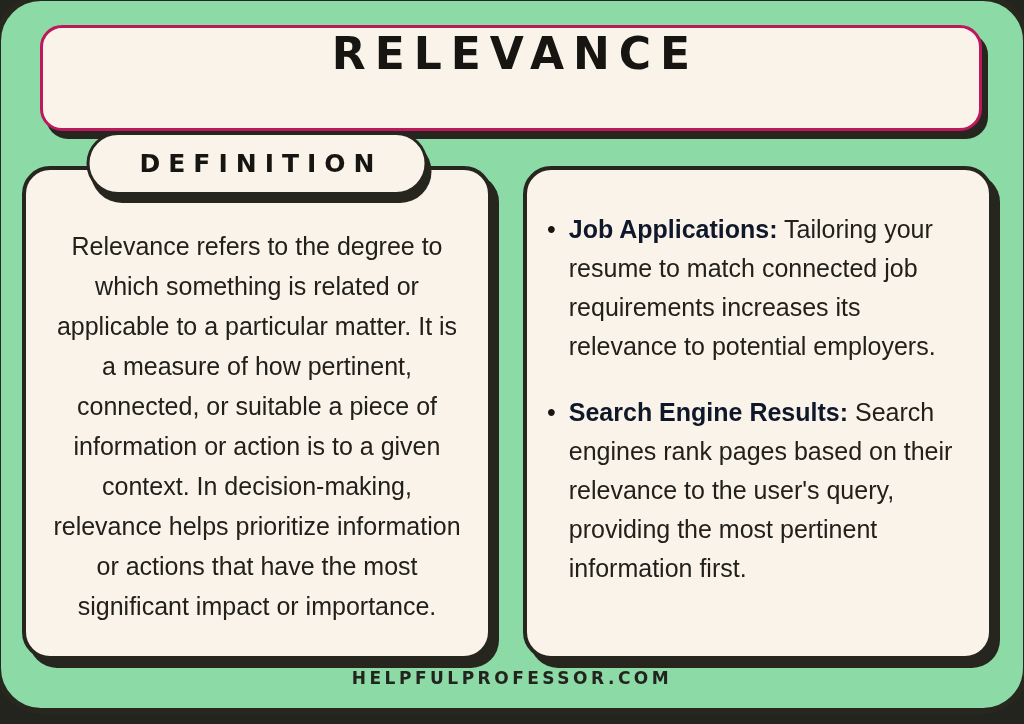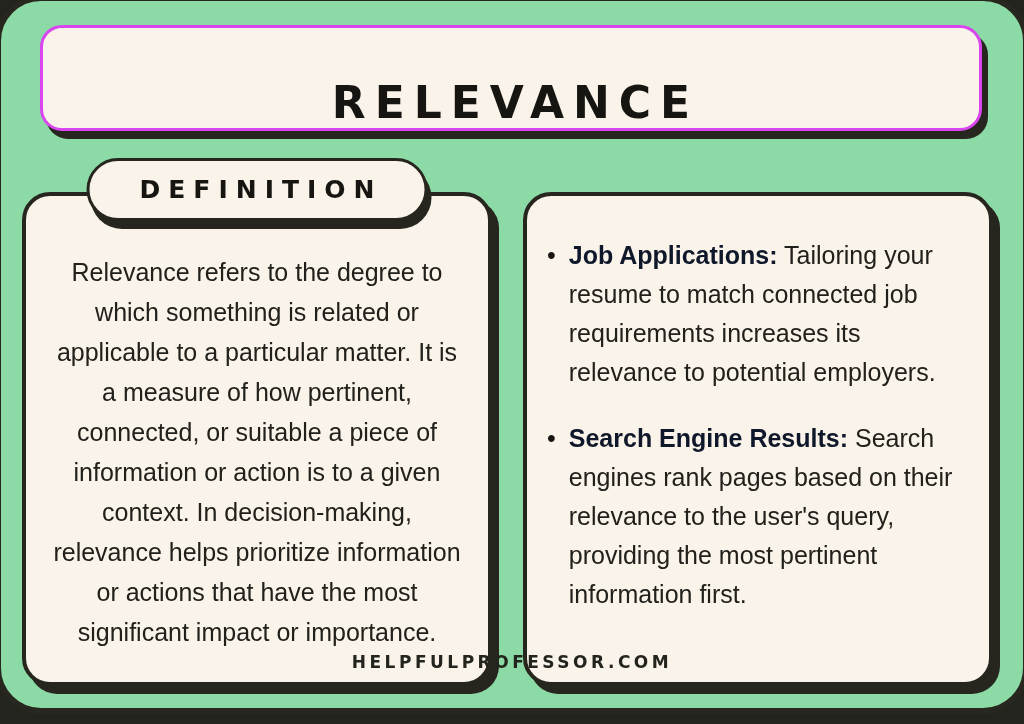--- a/index.html
+++ b/index.html
@@ -6,30 +6,30 @@
   .canvas{
     position:relative;width:1024px;height:724px;background:#23241e;
     overflow:hidden;font-family:"Liberation Sans",sans-serif;
   }
   .panel{
     position:absolute;top:-5px;left:-5px;right:-5px;bottom:10px;
     background:#8cdaa5;border:6px solid #272720;border-radius:46px;
   }
   .title-card{
     position:absolute;left:40px;top:25px;width:936px;height:100px;
-    background:#faf3e9;border:3px solid #d946ef;border-radius:22px;
+    background:#faf3e9;border:3px solid #be185d;border-radius:22px;
     box-shadow:6px 8px 0 #26261f;
-    display:flex;align-items:flex-end;justify-content:center;
+    display:flex;align-items:flex-start;justify-content:center;
   }
   .title-card h1{
     margin:0;font-family:"DejaVu Sans",sans-serif;font-weight:bold;
     font-size:44px;letter-spacing:9px;color:#161511;text-indent:9px;
   }
   .card{
-    position:absolute;top:192px;width:462px;height:486px;
+    position:absolute;top:166px;width:462px;height:486px;
     background:#faf3e9;border:4px solid #26261f;border-radius:28px;
     box-shadow:7px 8px 0 #26261f;box-sizing:content-box;
   }
   .card.left{left:22px;}
   .card.right{left:523px;}
   .pill{
     position:absolute;top:-38px;left:50%;transform:translateX(-50%);
     height:57px;background:#faf3e9;border:3px solid #26261f;border-radius:33px;
     box-shadow:4px 8px 0 #26261f;display:flex;align-items:center;justify-content:center;
     padding:0 42px;white-space:nowrap;
@@ -45,21 +45,21 @@
   .ex-list{
     margin:0;padding:40px 18px 0 20px;list-style:none;
   }
   .ex-item{
     display:flex;gap:13px;font-size:25px;line-height:39px;color:#21201b;
     margin-bottom:27px;
   }
   .bullet{flex:0 0 auto;font-size:25px;line-height:39px;color:#161511;}
   .ex-item b{font-weight:bold;color:#0f172a;}
   .footer{
-    position:absolute;left:0;right:0;top:652px;text-align:center;
+    position:absolute;left:0;right:0;top:668px;text-align:center;
     font-family:"DejaVu Sans",sans-serif;font-weight:bold;
     font-size:17px;letter-spacing:3.5px;color:#23241e;
   }
 </style>
 </head>
 <body>
 
 <div class="canvas">
   <div class="panel"></div>
 

